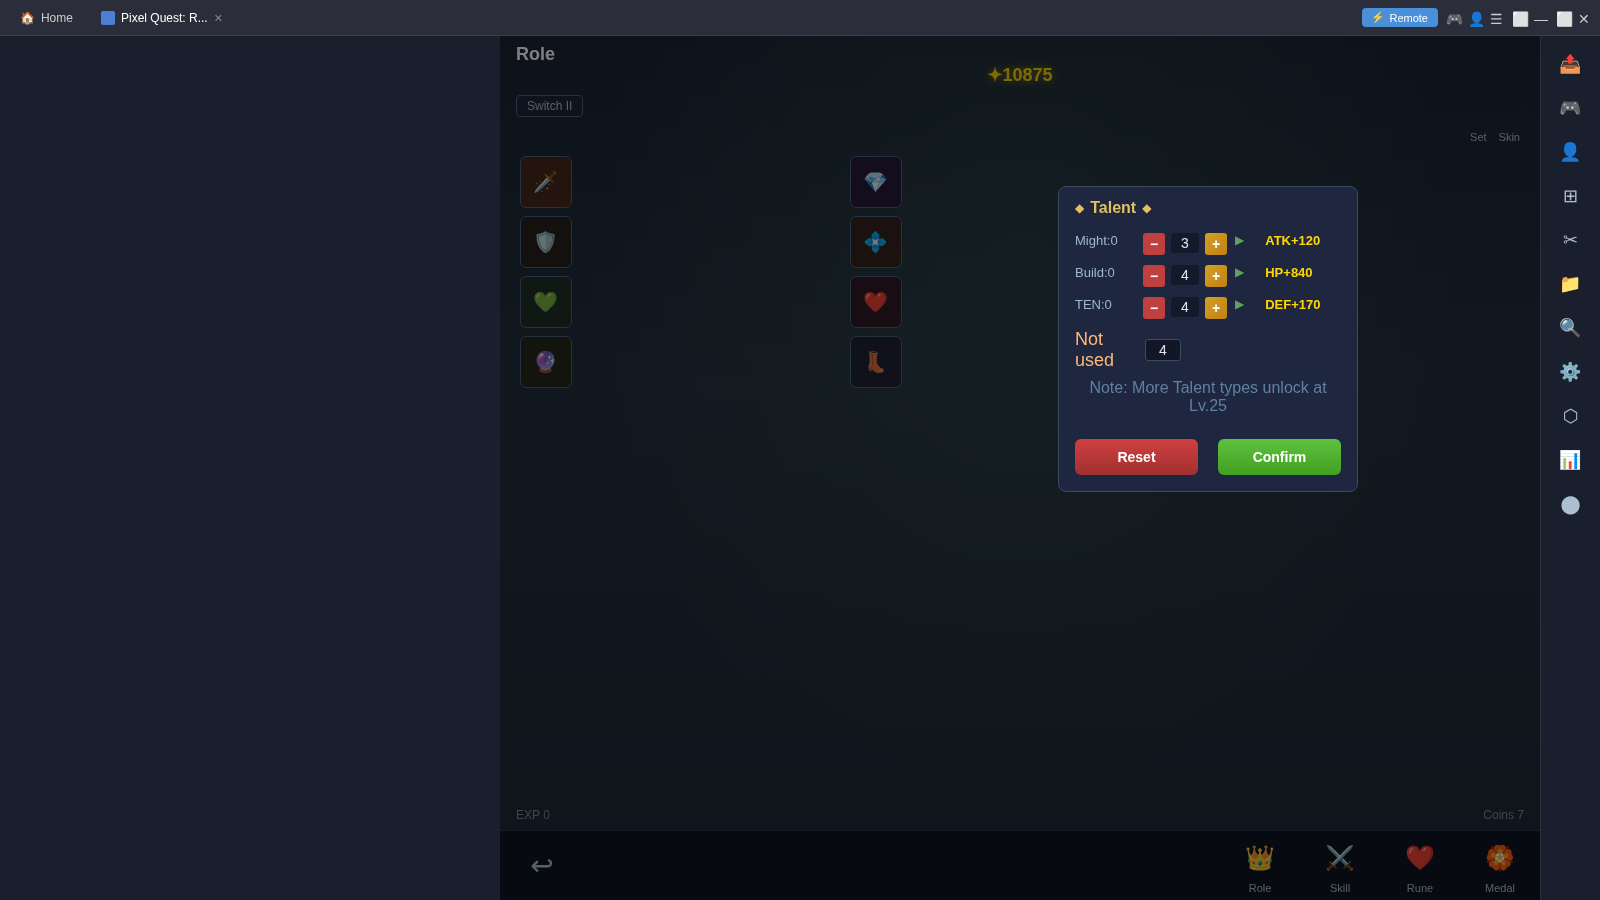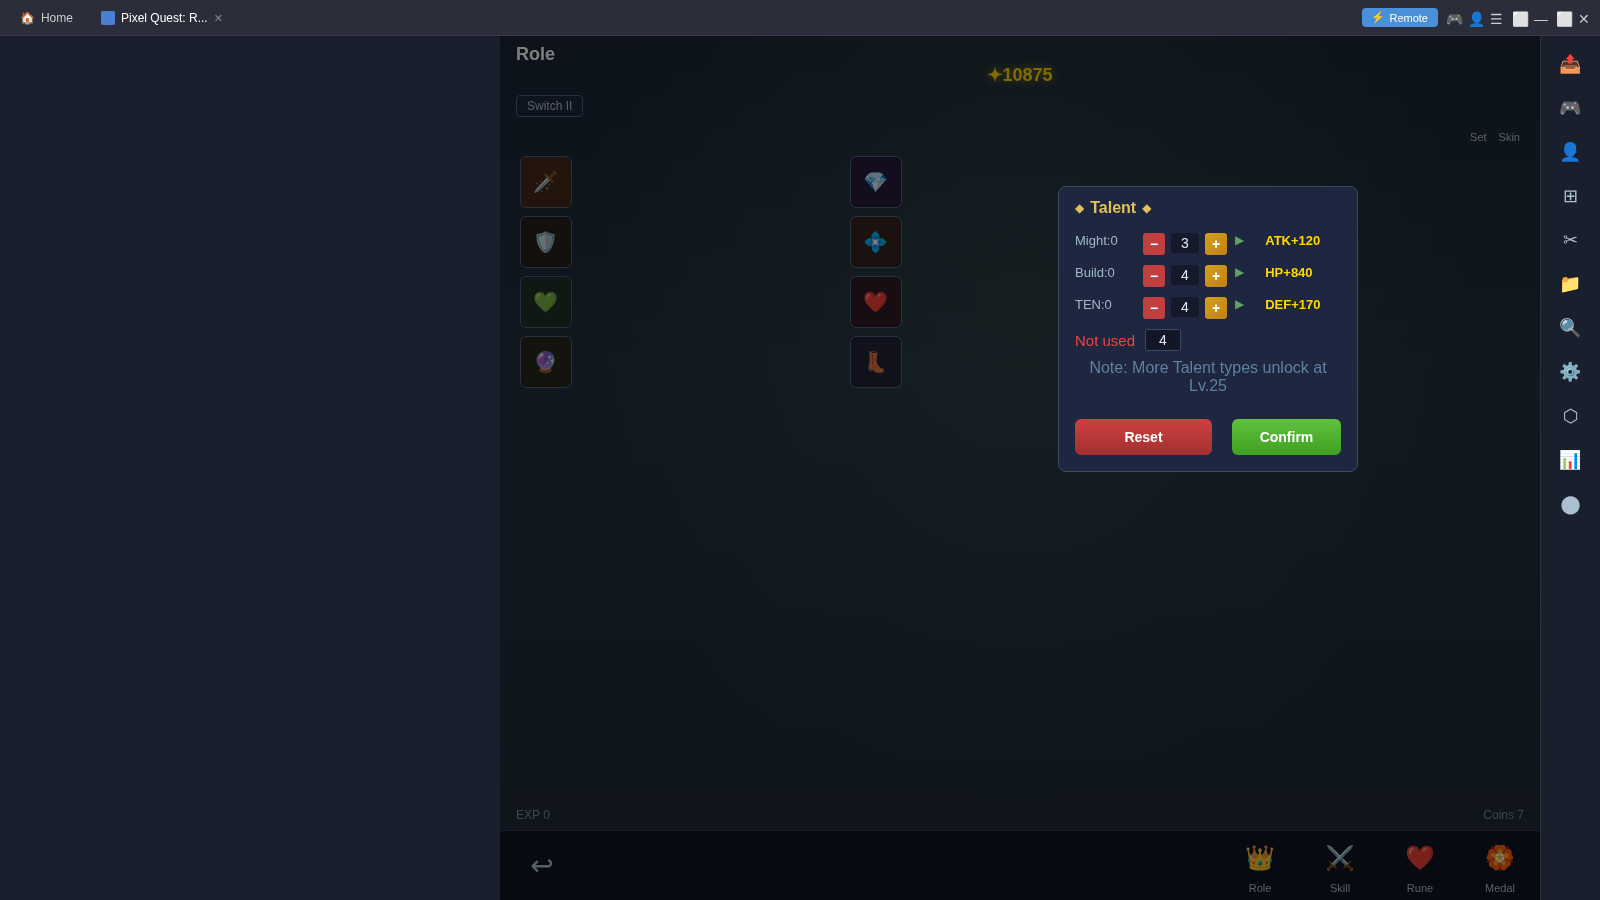--- a/index.html
+++ b/index.html
@@ -384,22 +384,22 @@
     .def-bonus { color: #ffd700; }
 
     
     .not-used-row {
       display: flex;
       align-items: center;
       gap: 8px;
       margin-bottom: 8px;
     }
     .not-used-label {
-      font-size: 15px;
-      color: #ef4444;
+      font-size: 18px;
+      color: #fdba74;
       width: 62px;
     }
     .not-used-value {
       background: rgba(0,0,0,0.4);
       border: 1px solid #3a4a60;
       color: #e0e8f0;
       font-size: 14px;
       padding: 2px 12px;
       border-radius: 3px;
       text-align: center;
@@ -414,21 +414,21 @@
 
     
     .modal-footer {
       padding: 12px 16px 16px;
       display: flex;
       justify-content: space-around;
       gap: 20px;
     }
     .reset-btn {
       flex: 1;
-      padding: 10px 14px;
+      padding: 10px 0;
       background: linear-gradient(180deg, #d04040 0%, #a03030 100%);
       border: none;
       border-radius: 6px;
       color: #fff;
       font-size: 14px;
       font-weight: bold;
       cursor: pointer;
       text-align: center;
     }
     .confirm-btn {

